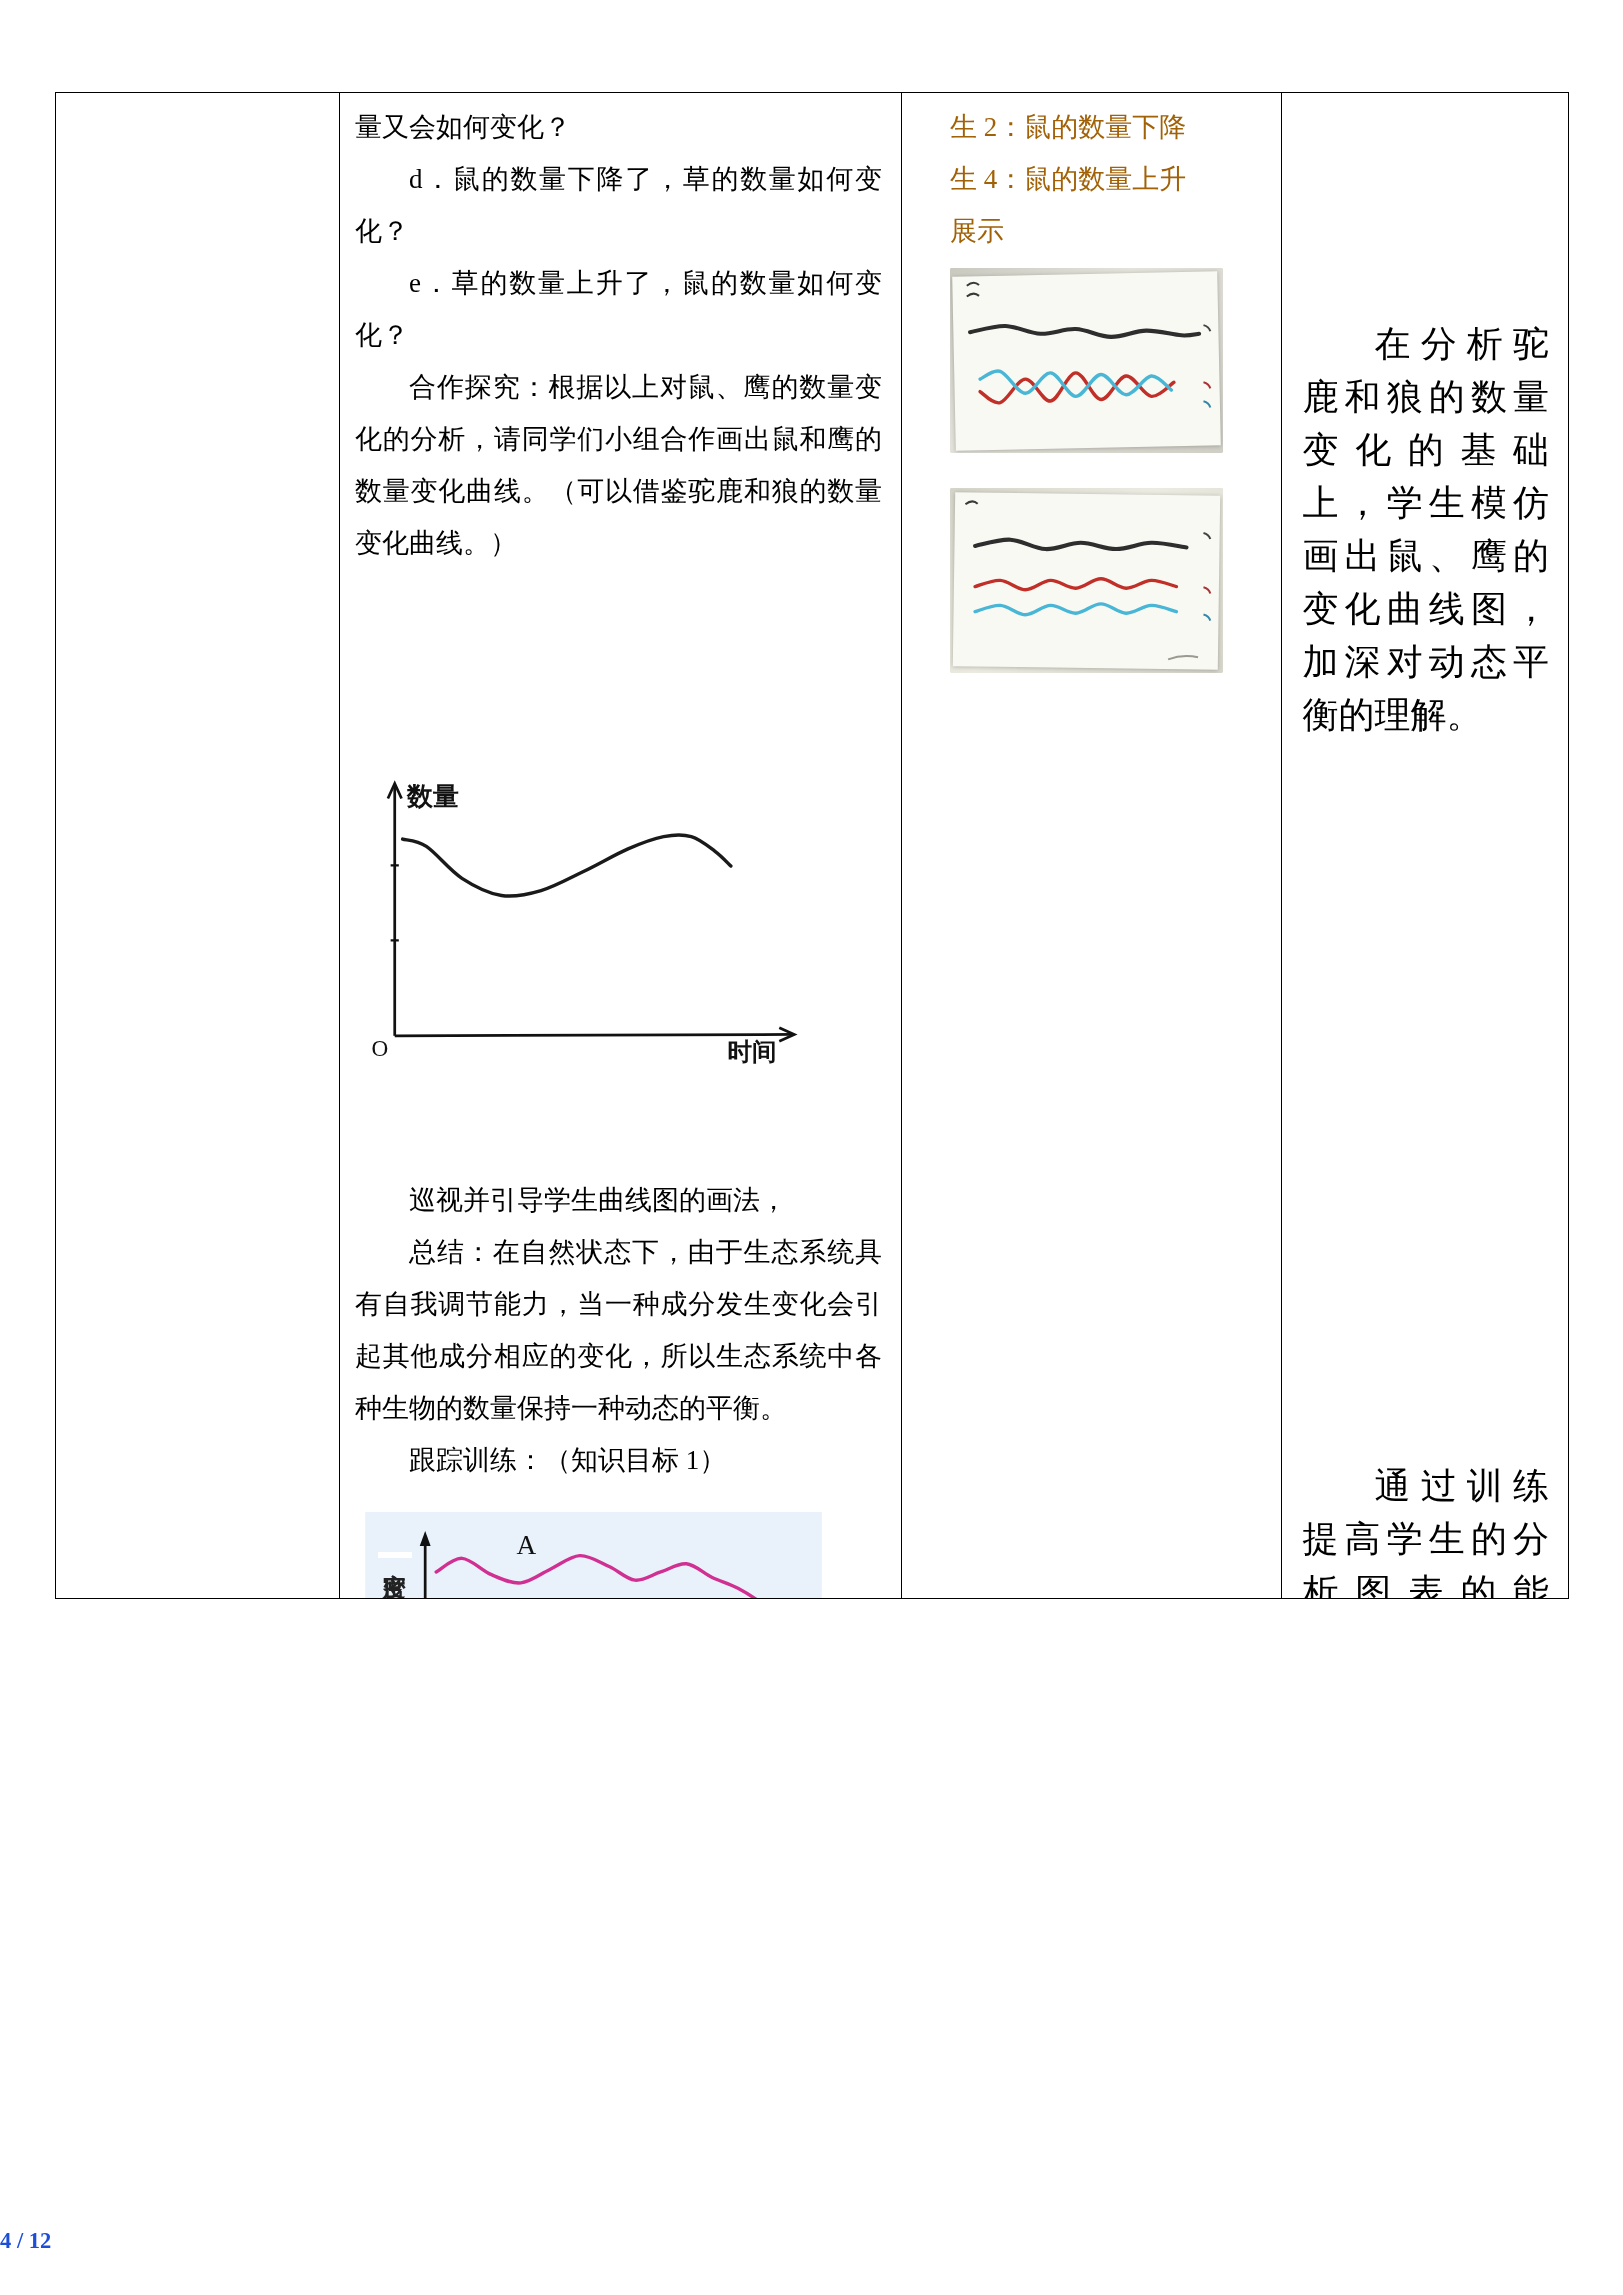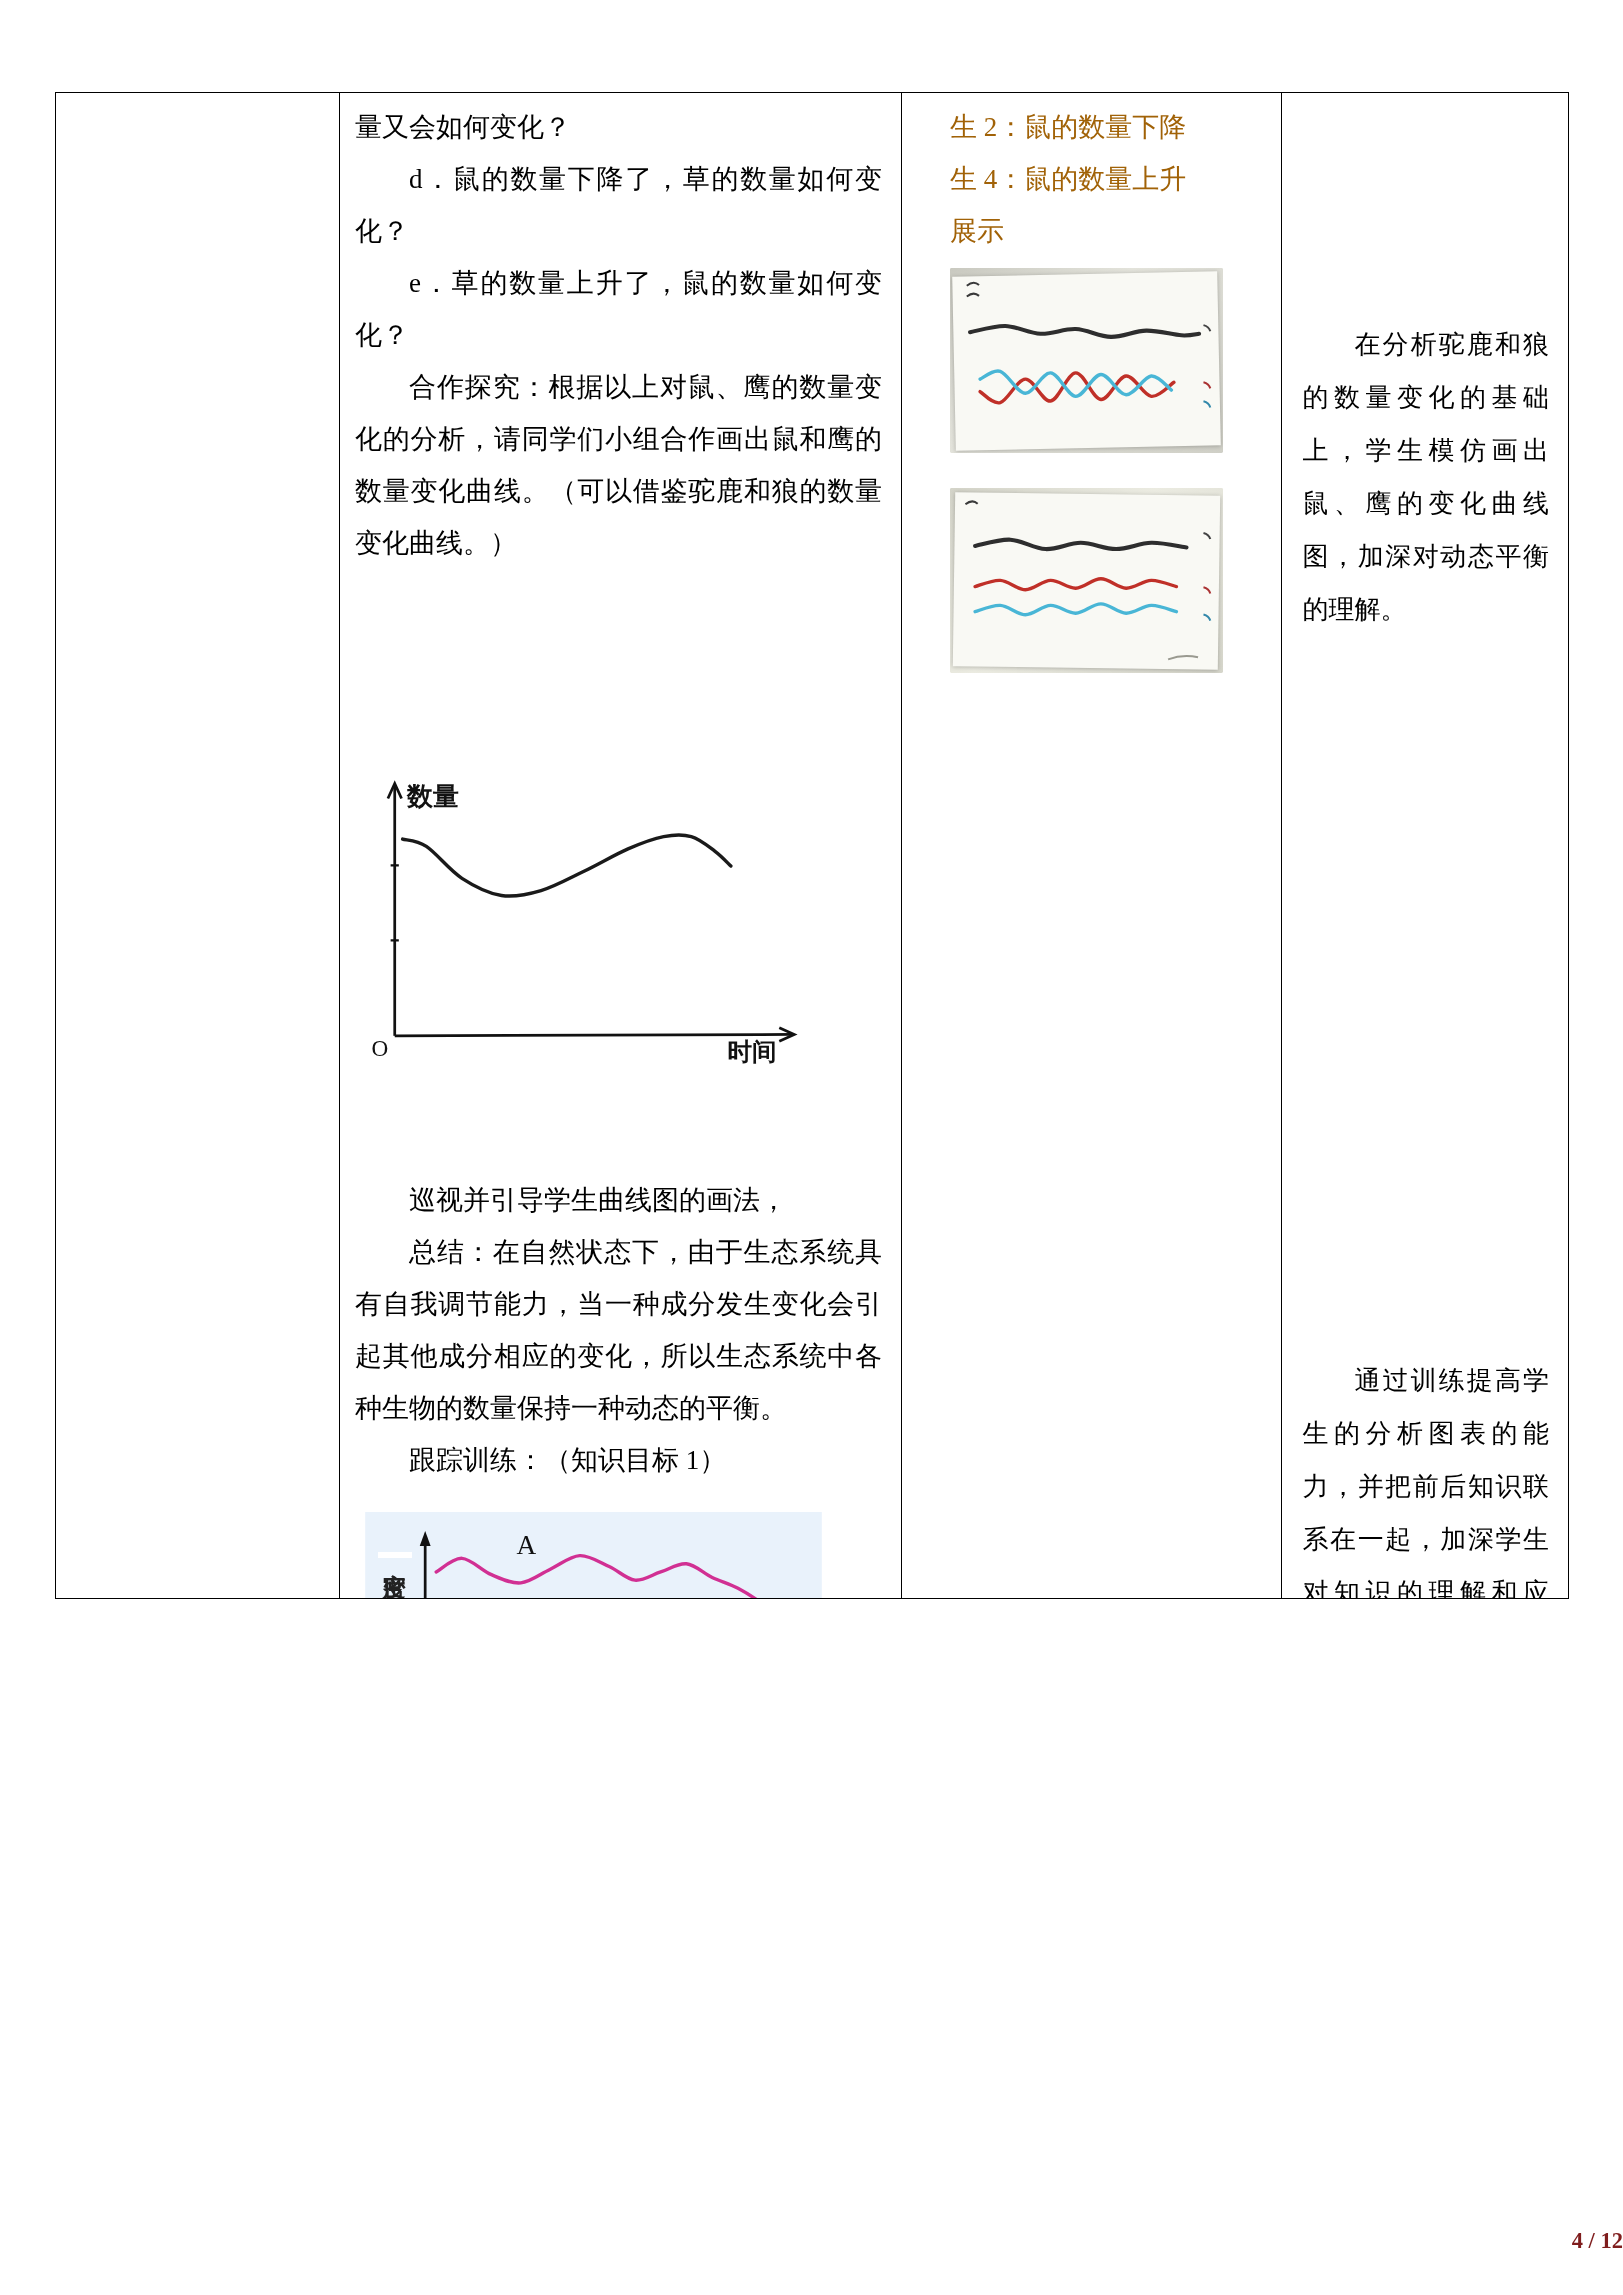--- a/index.html
+++ b/index.html
@@ -22,21 +22,21 @@
   .c1 { padding: 8.2px 19px 0 15px; }
   .c2 { padding: 8.2px 13.6px 0 48px; }
   .c3 { padding: 8.2px 19px 0 20.5px; }
   .para {
     font-size: 27px; line-height: 52px;
     text-align: justify; text-indent: 2em;
     color: #000;
   }
   .para.no-indent { text-indent: 0; }
   .stu-line { font-size: 27px; line-height: 52px; color: #a16207; }
-  .note { font-size: 26px; line-height: 53px; text-align: justify; text-indent: 2em; color: #000; }
+  .note { font-size: 36px; line-height: 53px; text-align: justify; text-indent: 2em; color: #000; }
   .note.n0 { margin-top: 217px; }
   .note.n1 { margin-top: 720px; font-family: Liberation Mono, monospace; }
   .chart1 { margin: 194px 0 0 6.8px; width: 450px; height: 307px; }
   .p-after-chart1 { margin-top: 104px; }
   .chart2 { position: relative; margin: 26px 0 0 9.5px; width: 457px; height: 338px; }
   .chart2 .ylabel-vert {
     position: absolute; left: 13.6px; top: 40px;
     writing-mode: vertical-rl; text-orientation: upright;
     font-size: 23px; font-weight: 700; color: #222;
     background: #fff; padding: 2.7px 1.4px;
@@ -52,21 +52,21 @@
     position: absolute; left: 4.1px; top: 5.5px; right: 4.1px; bottom: 5.5px;
     background: #f9f9f4; box-shadow: 0 0.7px 4.1px rgba(0,0,0,.25);
   }
   .photo.ph1 .paper { transform: rotate(-1.2deg); }
   .photo.ph2 .paper { transform: rotate(0.8deg); }
   .photo svg { position: absolute; left: 0; top: 0; }
   svg text { font-family: "Liberation Serif", "DejaVu Serif", serif; fill: #111; }
   svg text.hd { font-family: "Liberation Sans", "DejaVu Sans", sans-serif; font-weight: 700; }
   .footer {
     position: absolute; top: 2228px; left: 0; width: 1623px;
-    text-align: right; font-size: 22.5px; font-weight: 700; color: #7f1d1d;
+    text-align: left; font-size: 22.5px; font-weight: 700; color: #1d4ed8;
   }
 </style>
 </head>
 <body>
 
 <div class="doc-table">
 
   <div class="cell c0"></div>
 
   <div class="cell c1">

